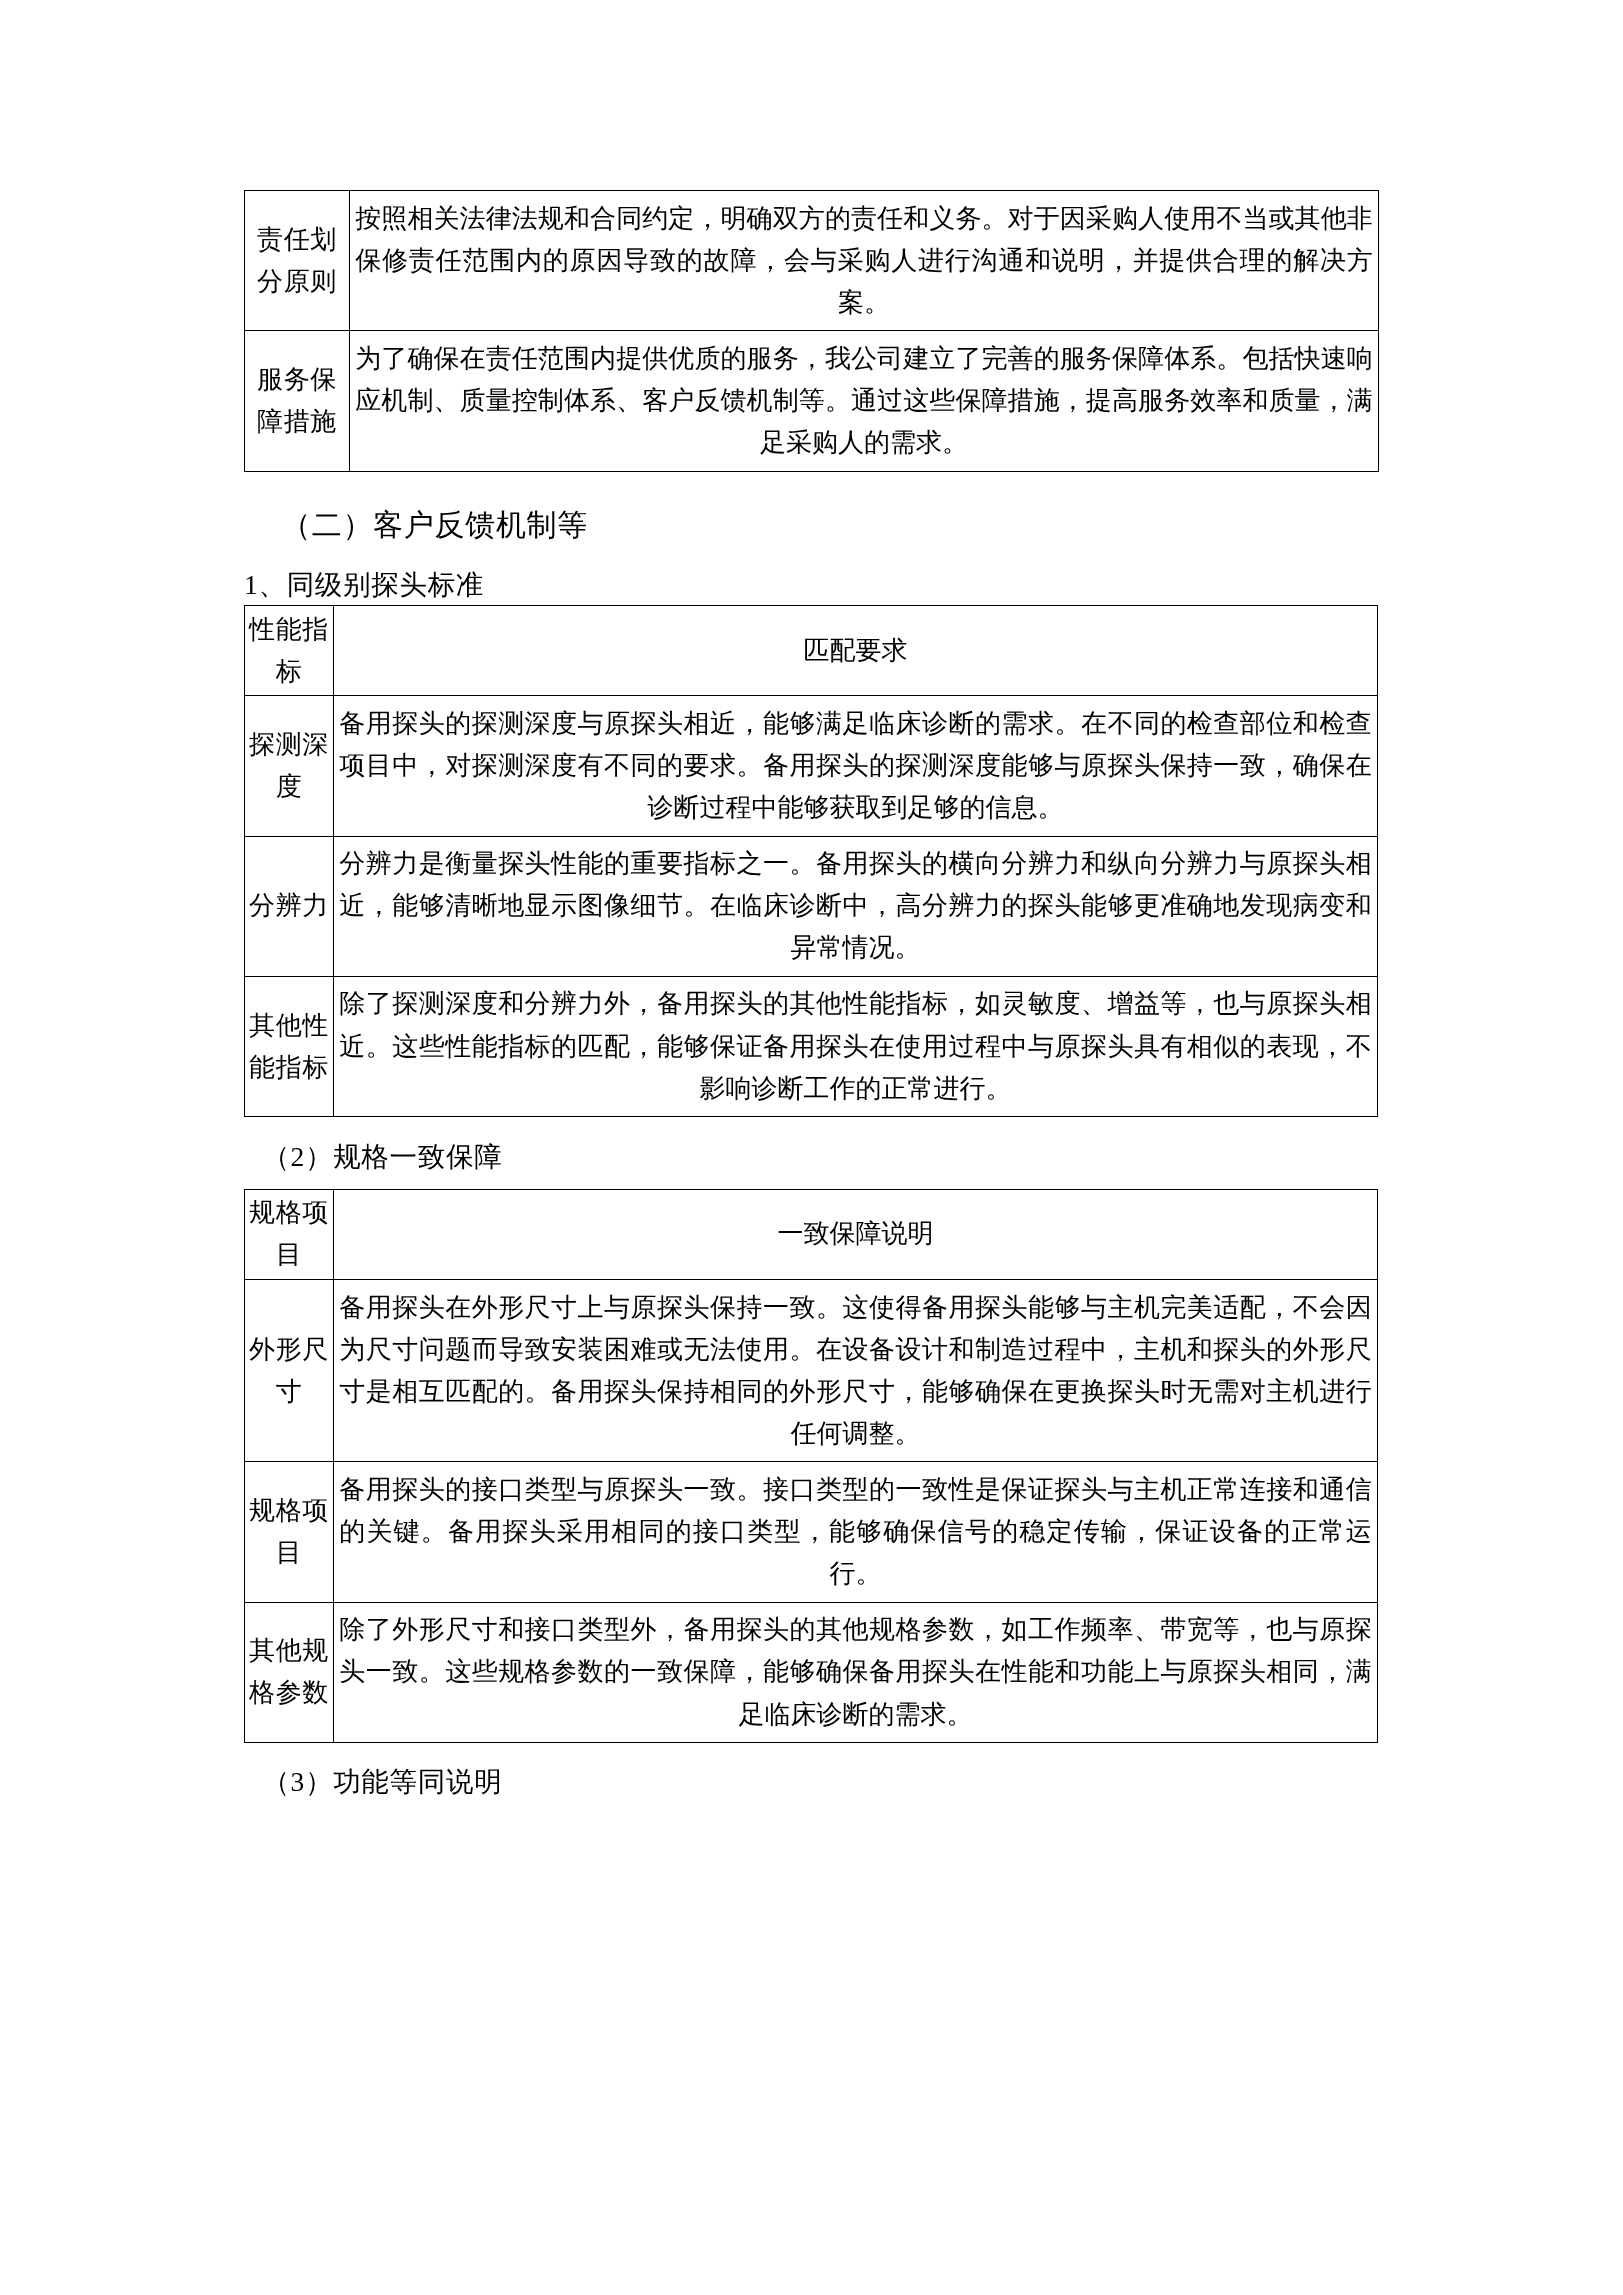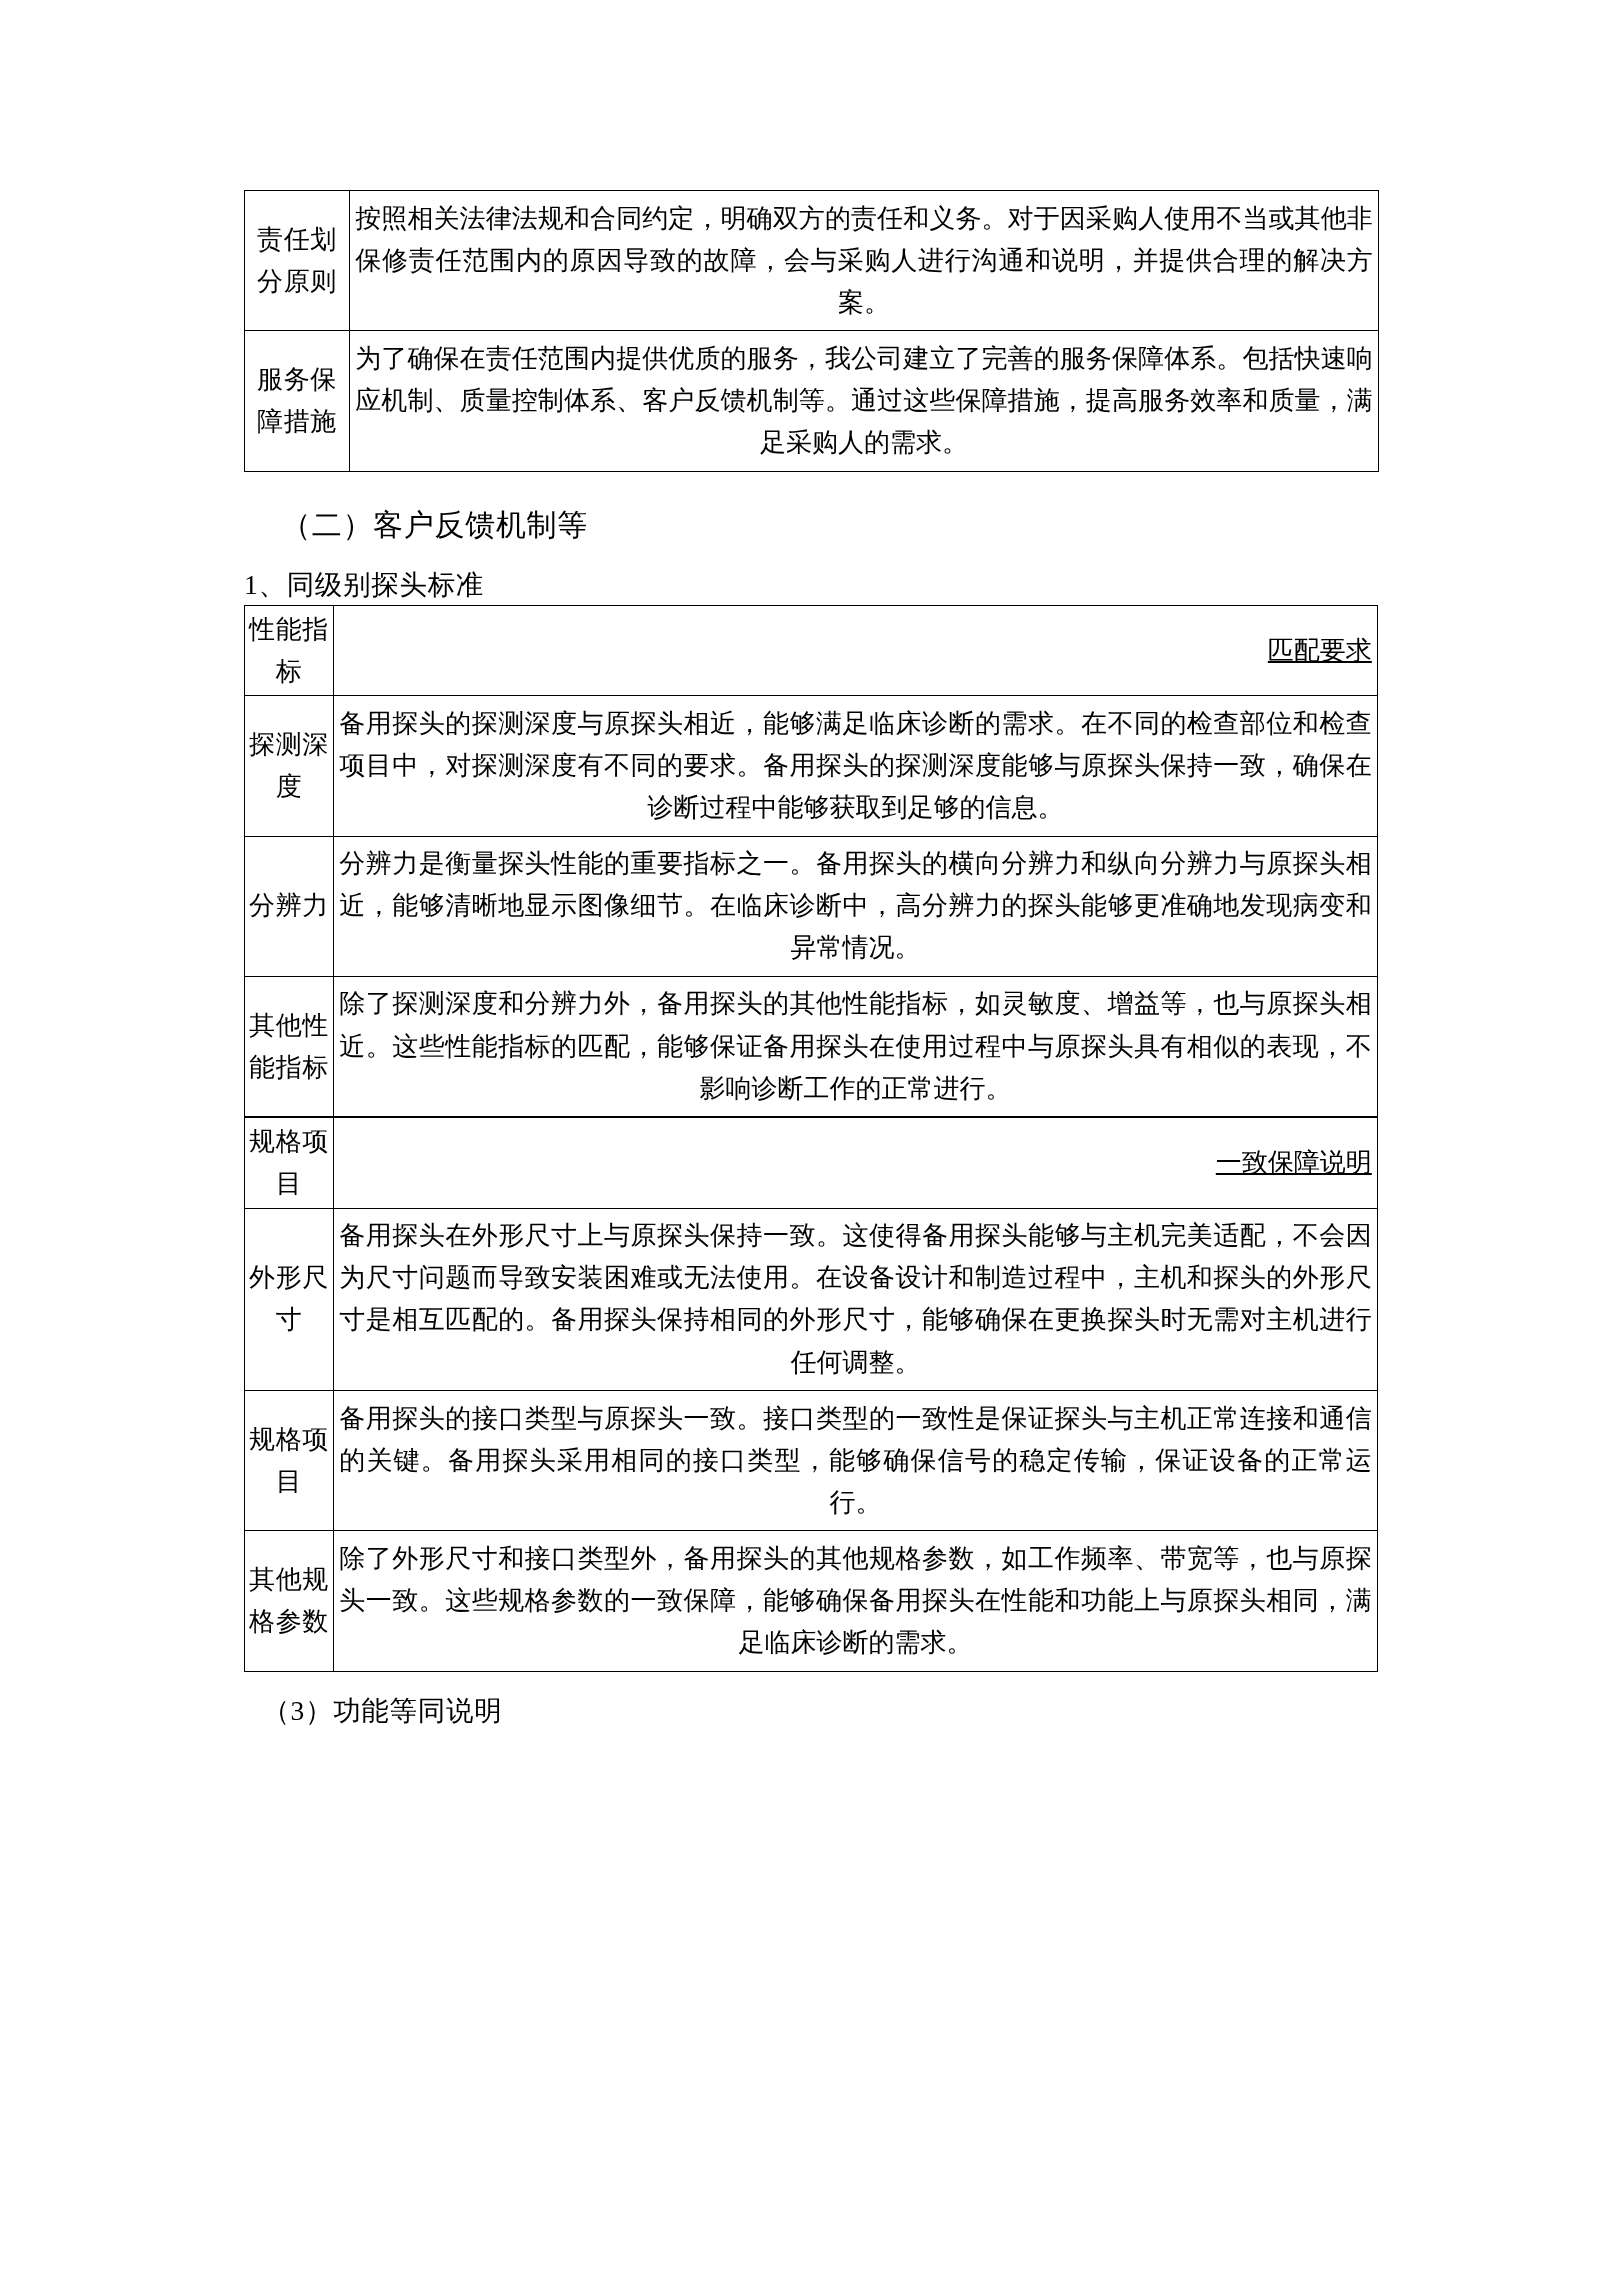--- a/index.html
+++ b/index.html
@@ -37,22 +37,21 @@
     text-align: center;
     letter-spacing: 0.7px;
   }
   .doc-table td.body {
     text-align: justify;
     text-align-last: center;
     text-justify: inter-character;
     margin-top: 9px;
   }
   .doc-table td.body-center {
-    text-align: right;
-    text-decoration: underline;
+    text-align: center;
   }
   
   .t1 { width: 1133px; }
   .t1 col.c1 { width: 105px; }
   .t1 col.c2 { width: 1029px; }
   
   .t2 { width: 1133px; }
   .t2 col.c1 { width: 89px; }
   .t2 col.c2 { width: 1044px; }
 
@@ -126,20 +125,21 @@
         <td class="label">分辨力</td>
         <td class="body">分辨力是衡量探头性能的重要指标之一。备用探头的横向分辨力和纵向分辨力与原探头相近，能够清晰地显示图像细节。在临床诊断中，高分辨力的探头能够更准确地发现病变和异常情况。</td>
       </tr>
       <tr>
         <td class="label">其他性能指标</td>
         <td class="body">除了探测深度和分辨力外，备用探头的其他性能指标，如灵敏度、增益等，也与原探头相近。这些性能指标的匹配，能够保证备用探头在使用过程中与原探头具有相似的表现，不影响诊断工作的正常进行。</td>
       </tr>
     </tbody>
   </table>
 
+  <div class="heading-3">（2）规格一致保障</div>
 
   <table class="doc-table t2">
     <colgroup>
         <col class="c1">
         <col class="c2">
       </colgroup>
     <tbody>
       <tr>
         <td class="label">规格项目</td>
         <td class="body-center">一致保障说明</td>

